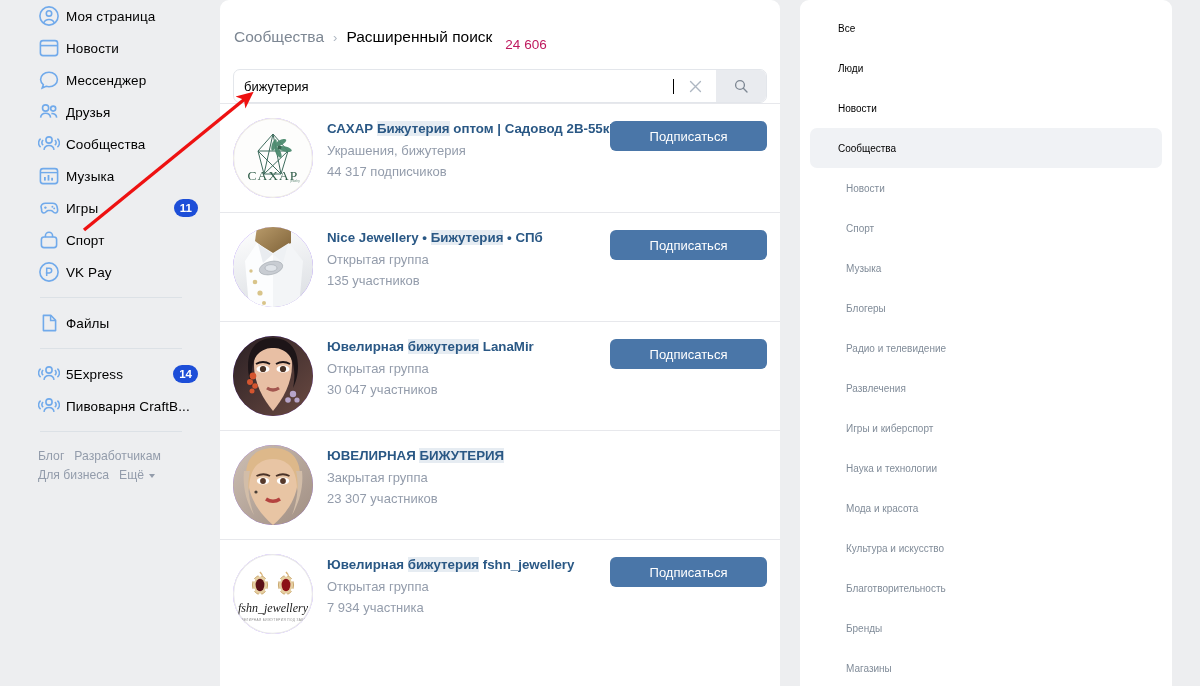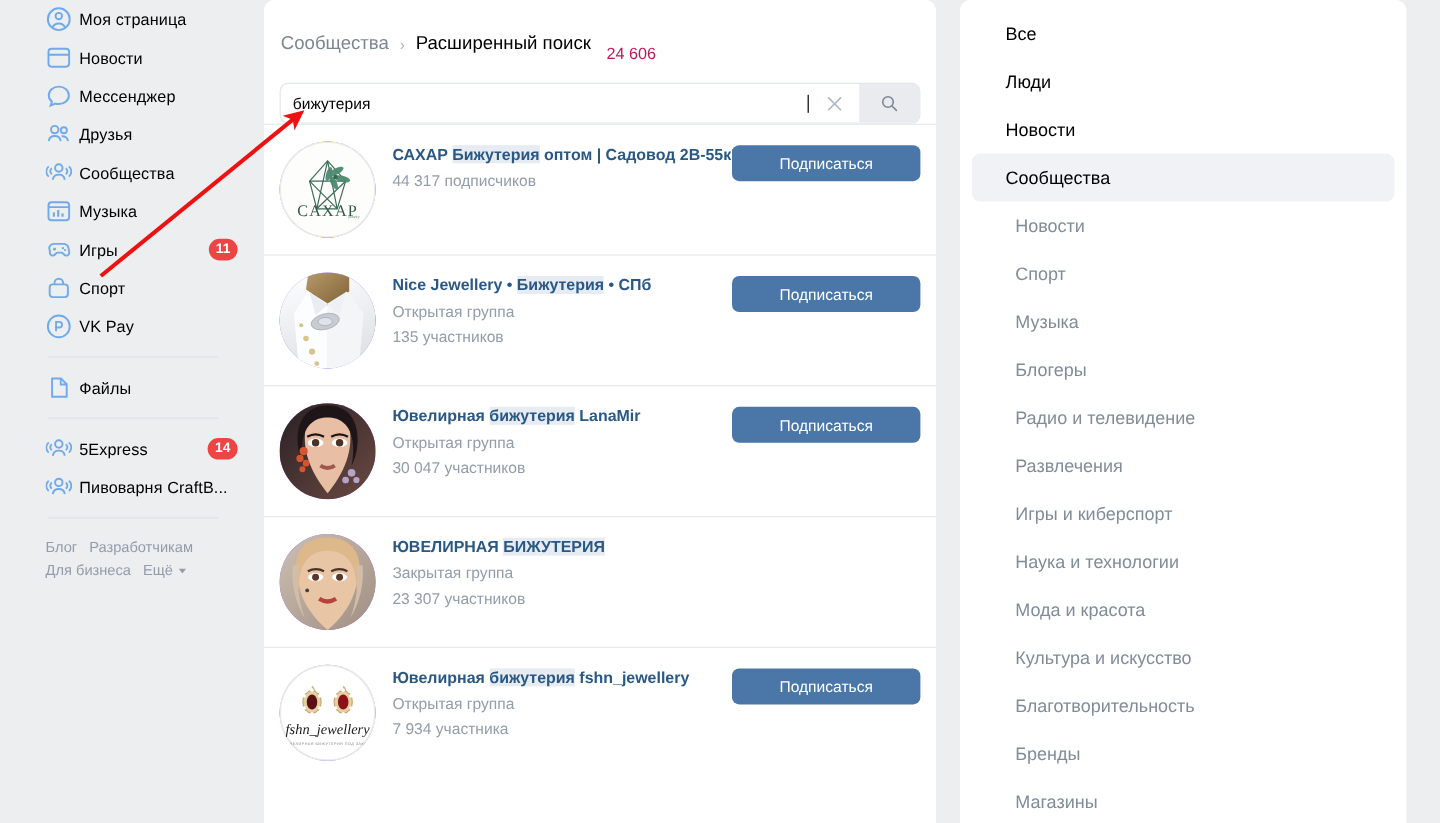--- a/index.html
+++ b/index.html
@@ -24,21 +24,21 @@
   }
   .nav-item .ico svg { display: block; width: 22px; height: 22px; }
   .nav-label {
     font-size: 13.5px; color: #000; margin-left: 26px; white-space: nowrap;
     letter-spacing: .1px;
   }
   .nav-label.bold { font-weight: 500; }
   .nav-badge {
     position: absolute; right: 22px; top: 50%; transform: translateY(-50%);
     min-width: 24px; height: 18px; border-radius: 10px;
-    background: #ef4444; color: #fff;
+    background: #1d4ed8; color: #fff;
     font-size: 11.5px; font-weight: 600;
     display: flex; align-items: center; justify-content: center;
     padding: 0 6px;
   }
   .lsb-sep { height: 1px; background: #dce1e6; margin: 9px 38px 9px 40px; }
   .lsb-footer { padding: 6px 0 0 38px; }
   .lsb-footer a {
     font-size: 12.2px; color: #939cab; text-decoration: none;
     margin-right: 10px; line-height: 19px; white-space: nowrap;
   }
@@ -115,21 +115,21 @@
 
   
   .rsb {
     position: absolute; left: 800px; top: 0; width: 372px;
     background: #fff; border-radius: 9px; min-height: 700px;
     padding: 8px 10px 0 10px;
   }
   .filt {
     height: 40px; display: flex; align-items: center;
     padding-left: 28px; border-radius: 7px; cursor: pointer;
-    font-size: 15px; color: #000;
+    font-size: 10px; color: #000;
   }
   .filt.sub { color: #818c99; padding-left: 36px; }
   .filt.active { background: #f0f2f5; }
 
   
   .arrow { position: absolute; left: 0; top: 0; width: 1200px; height: 686px;
            pointer-events: none; }
 </style>
 </head>
 <body>
@@ -329,20 +329,21 @@
                 <ellipse cx="45" cy="34" rx="6.4" ry="2.4" transform="rotate(62 45 34)"></ellipse>
                 <ellipse cx="41" cy="27" rx="6" ry="2.2" transform="rotate(108 41 27)"></ellipse>
                 <circle cx="46.5" cy="29.5" r="1.9" fill="#2f5c48"></circle>
               </g>
               <text x="40" y="62" font-family="Liberation Serif, serif" font-size="13.5" fill="#2f5c48" text-anchor="middle" letter-spacing="1">CAXAP</text>
               <text x="62" y="64" font-family="Liberation Sans, sans-serif" font-size="3" fill="#6a8f7e" text-anchor="middle">jewelry</text>
             </svg>
           </div>
           <div class="res-body">
             <div class="res-title"><span>САХАР </span><span class="hl">Бижутерия</span><span> оптом | Садовод 2В-55кБ</span></div>
+            <div class="res-sub">Украшения, бижутерия</div>
             <div class="res-sub">44 317 подписчиков</div>
           </div>
           <button class="subbtn">Подписаться</button>
         </div>
         <div class="res">
           <div class="avatar">
             <svg viewBox="0 0 80 80">
               <defs>
                 <linearGradient id="g2a" x1="0" y1="0" x2="1" y2="1">
                   <stop offset="0" stop-color="#b89a6a"></stop>

